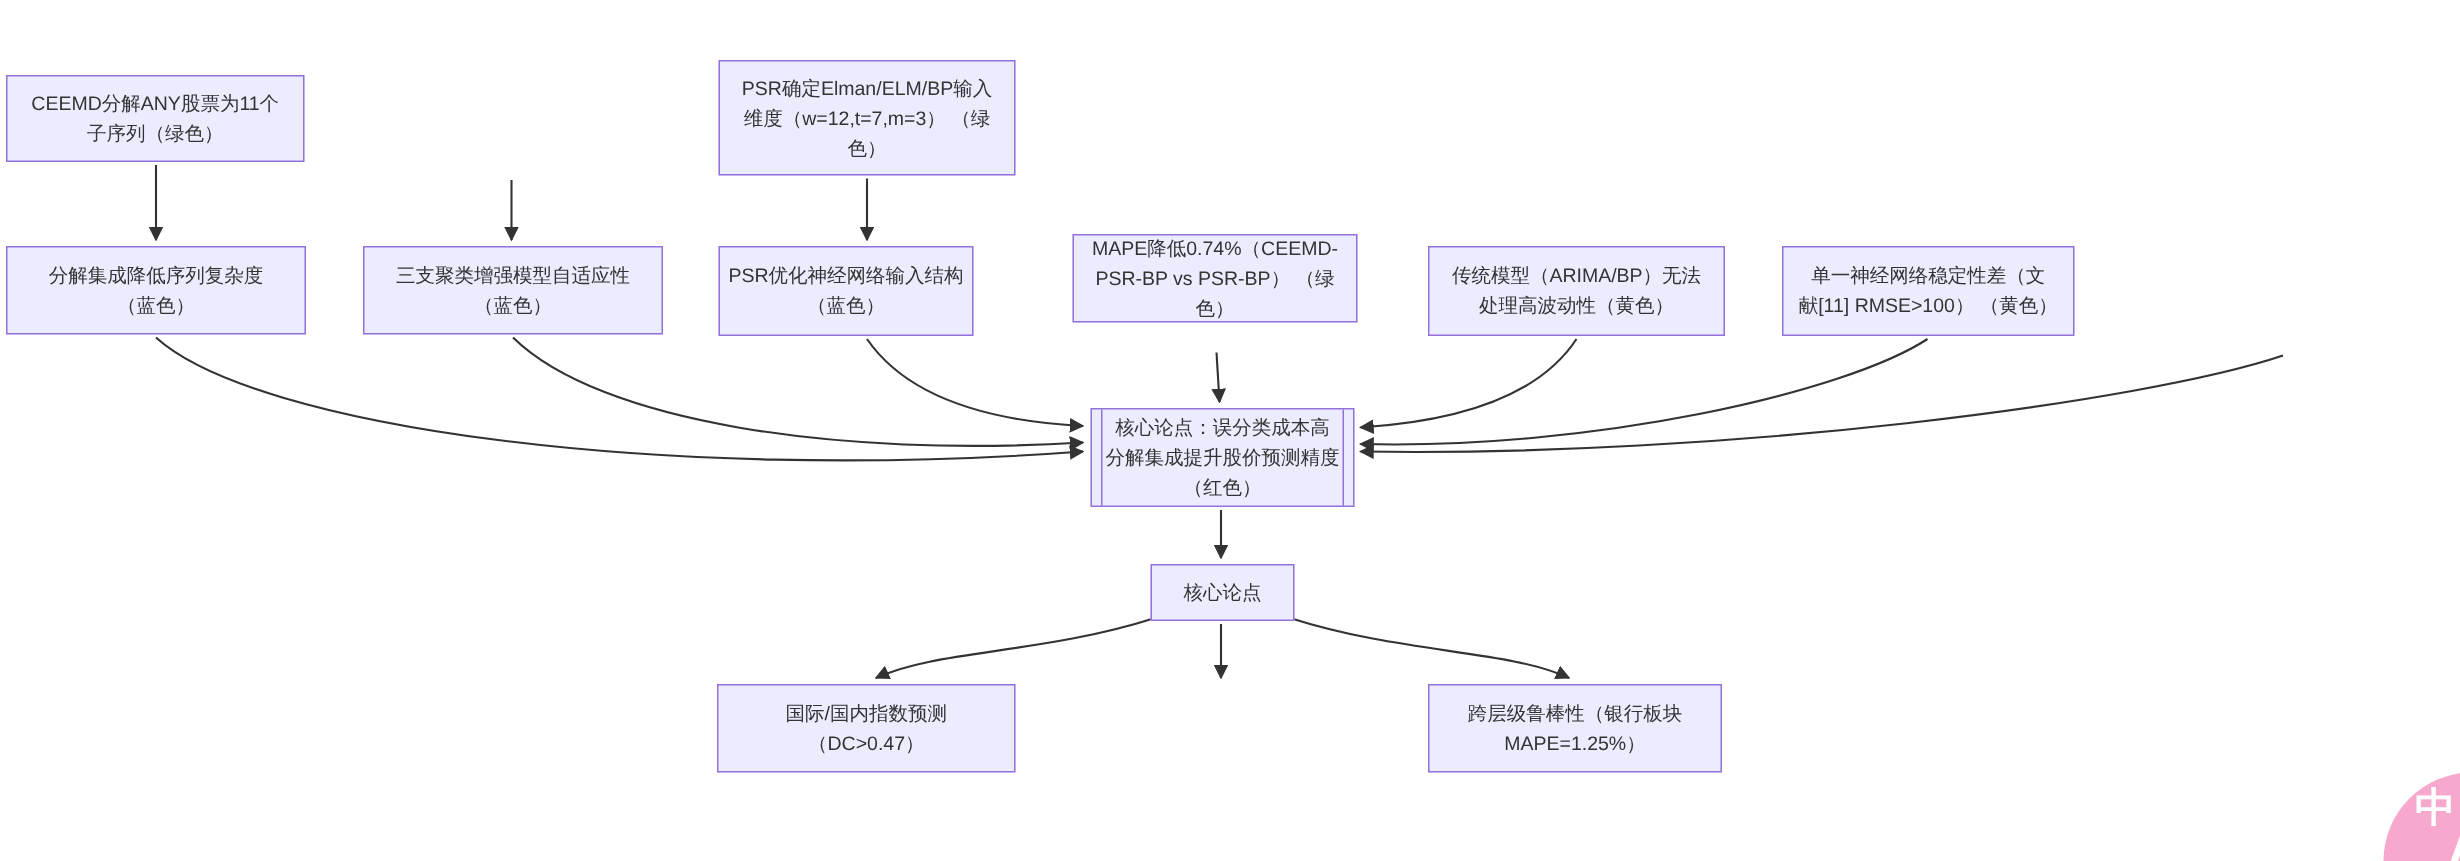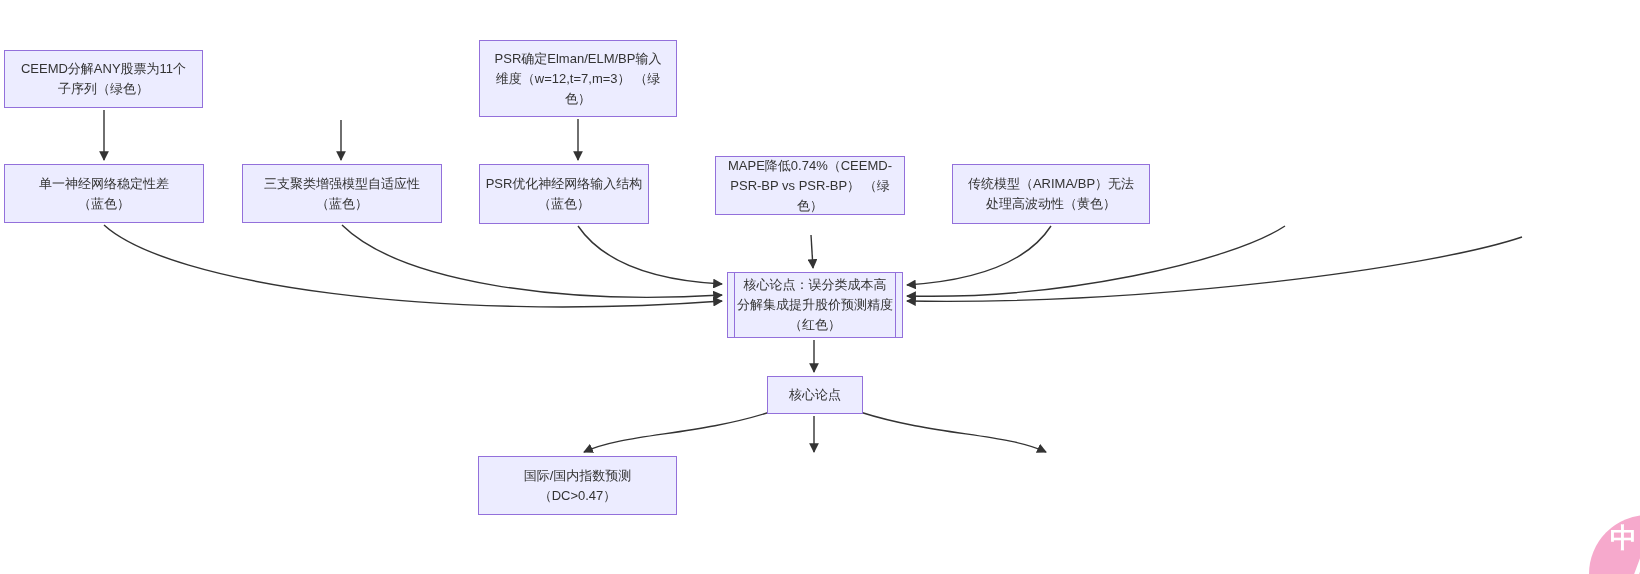--- a/index.html
+++ b/index.html
@@ -80,54 +80,62 @@
       <span class="lbl">CEEMD分解ANY股票为11个
 子序列（绿色）</span>
     </div>
   <div class="node" style="left:479px;top:40px;width:198px;height:77px">
       <span class="lbl">PSR确定Elman/ELM/BP输入
 维度（w=12,t=7,m=3） （绿
 色）</span>
     </div>
 
   <div class="node" style="left:4px;top:164px;width:200px;height:59px">
-      <span class="lbl">单一神经网络稳定性差
+      <span class="lbl">分解集成降低序列复杂度
 （蓝色）</span>
     </div>
   <div class="node" style="left:242px;top:164px;width:200px;height:59px">
       <span class="lbl">三支聚类增强模型自适应性
 （蓝色）</span>
     </div>
   <div class="node" style="left:479px;top:164px;width:170px;height:60px">
       <span class="lbl">PSR优化神经网络输入结构
 （蓝色）</span>
     </div>
   <div class="node" style="left:715px;top:156px;width:190px;height:59px">
       <span class="lbl">MAPE降低0.74%（CEEMD-
 PSR-BP vs PSR-BP） （绿
 色）</span>
     </div>
   <div class="node" style="left:952px;top:164px;width:198px;height:60px">
       <span class="lbl">传统模型（ARIMA/BP）无法
 处理高波动性（黄色）</span>
     </div>
+  <div class="node" style="left:1188px;top:164px;width:195px;height:60px">
+      <span class="lbl">单一神经网络稳定性差（文
+献[11] RMSE&gt;100） （黄色）</span>
+    </div>
 
   <div class="node subroutine" style="left:727px;top:272px;width:176px;height:66px">
       <span class="lbl">核心论点：误分类成本高
 分解集成提升股价预测精度
 （红色）</span>
     </div>
 
   <div class="node" style="left:767px;top:376px;width:96px;height:38px">
       <span class="lbl">核心论点</span>
     </div>
 
   <div class="node" style="left:478px;top:456px;width:199px;height:59px">
       <span class="lbl">国际/国内指数预测
 （DC&gt;0.47）</span>
     </div>
+  <div class="node" style="left:952px;top:456px;width:196px;height:59px">
+      <span class="lbl">跨层级鲁棒性（银行板块
+MAPE=1.25%）</span>
+    </div>
 
   <div id="translate-badge">
     <span class="zh">中</span>
     <span class="latin">A</span>
   </div>
 
 </div>
 
 </body></html>

